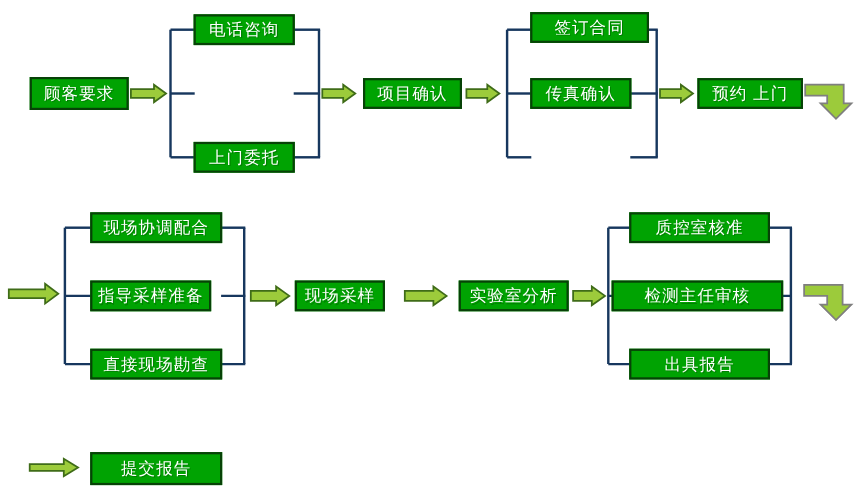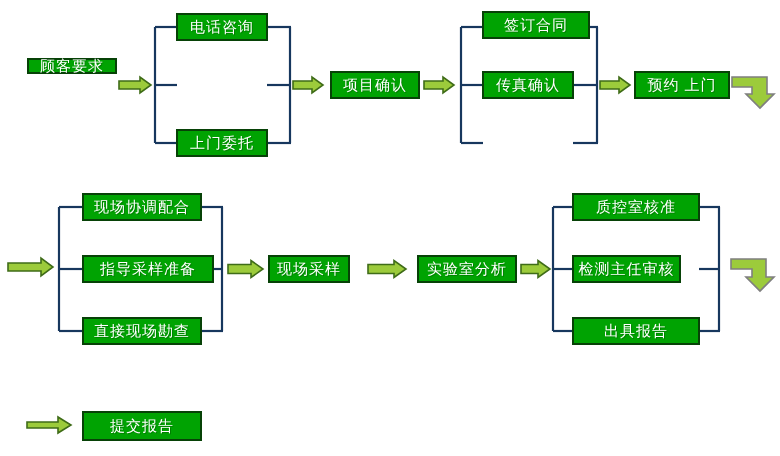--- a/index.html
+++ b/index.html
@@ -120,32 +120,32 @@
     <polygon class="block-arrow" points="8,263 41,263 41,258 53,267 41,276 41,271 8,271"></polygon>
     <polygon class="block-arrow" points="228,264.5 251,264.5 251,260.5 263,269 251,277.5 251,273.5 228,273.5"></polygon>
     <polygon class="block-arrow" points="368,264.5 394,264.5 394,260.5 406,269 394,277.5 394,273.5 368,273.5"></polygon>
     <polygon class="block-arrow" points="521,264.5 538,264.5 538,260.5 550,269 538,277.5 538,273.5 521,273.5"></polygon>
     <polygon class="block-arrow" points="27,422 58,422 58,417 71,425 58,433 58,428 27,428"></polygon>
 
     <polygon class="bent-arrow" points="732,77 767,77 767,94 774,94 760,108 746,94 752,94 752,87 732,87"></polygon>
     <polygon class="bent-arrow" points="731,259 766,259 766,277 774,277 760,291 746,277 752,277 752,269 731,269"></polygon>
   </svg>
 
-  <div class="node" style="left:27px;  top:58px;  width:90px;  height:16px">顾客要求</div>
+  <div class="node" style="left:27px;  top:70px;  width:90px;  height:30px">顾客要求</div>
   <div class="node" style="left:176px; top:13px;  width:92px;  height:28px">电话咨询</div>
   <div class="node" style="left:176px; top:129px; width:92px;  height:28px">上门委托</div>
   <div class="node" style="left:330px; top:71px;  width:90px;  height:28px">项目确认</div>
   <div class="node" style="left:482px; top:11px;  width:108px;  height:28px">签订合同</div>
   <div class="node" style="left:482px; top:71px;  width:92px;  height:28px">传真确认</div>
   <div class="node" style="left:634px; top:71px;  width:96px;  height:28px">预约 上门</div>
 
   <div class="node" style="left:82px;  top:193px; width:120px; height:28px">现场协调配合</div>
-  <div class="node" style="left:82px;  top:255px; width:132px; height:28px">指导采样准备</div>
+  <div class="node" style="left:82px;  top:255px; width:110px; height:28px">指导采样准备</div>
   <div class="node" style="left:82px;  top:317px; width:120px; height:28px">直接现场勘查</div>
   <div class="node" style="left:268px; top:255px; width:82px;  height:28px">现场采样</div>
   <div class="node" style="left:572px; top:193px; width:128px; height:28px">质控室核准</div>
   <div class="node" style="left:417px; top:255px; width:100px; height:28px">实验室分析</div>
-  <div class="node" style="left:572px; top:255px; width:109px; height:28px">检测主任审核</div>
+  <div class="node" style="left:556px; top:255px; width:156px; height:28px">检测主任审核</div>
   <div class="node" style="left:572px; top:317px; width:128px; height:28px">出具报告</div>
 
   <div class="node" style="left:82px;  top:411px; width:120px; height:30px">提交报告</div>
 
 </div>
 
 </body></html>

